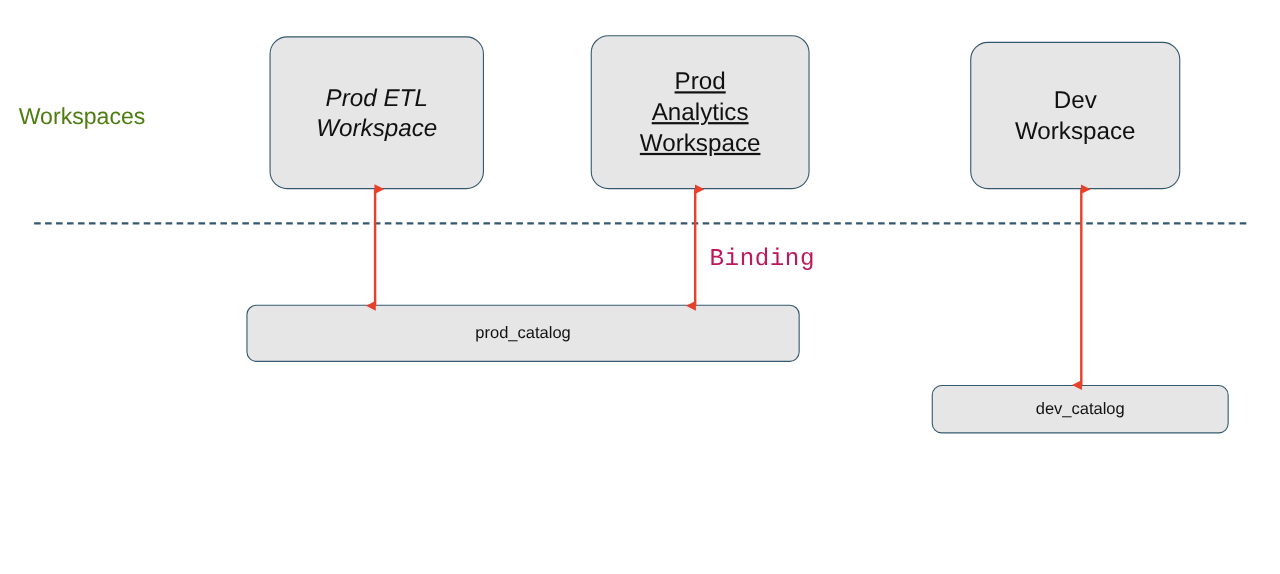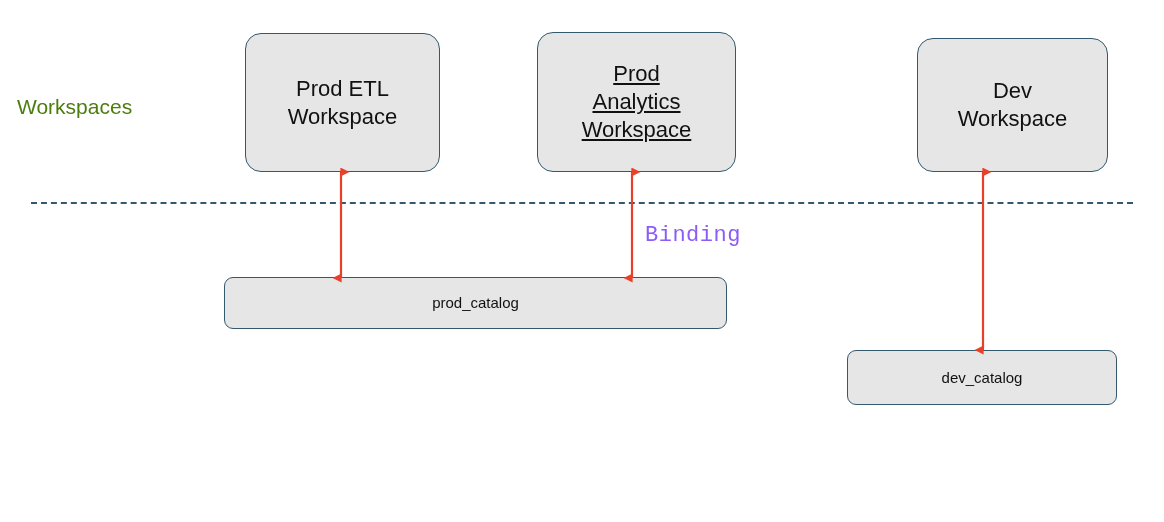--- a/index.html
+++ b/index.html
@@ -50,25 +50,25 @@
     line-height: 28px;
     border-radius: 16px;
   }
   .catalog-node {
     font-size: 15px;
     line-height: 22px;
     border-radius: 9px;
   }
 
   
-  #node-prod-etl        { left: 245px;  top: 33px;  width: 195px; height: 139px; }
+  #node-prod-etl        { left: 245px;  top: 33px;  width: 195px; height: 139px; font-style: italic; }
   #node-prod-analytics  { left: 537px;  top: 32px;  width: 199px; height: 140px; text-decoration: underline; }
-  #node-dev             { left: 882px;  top: 38px;  width: 191px; height: 134px; margin-left: 35px; }
+  #node-dev             { left: 882px;  top: 38px;  width: 191px; height: 134px; }
   #node-prod-catalog    { left: 224px;  top: 277px; width: 503px; height: 52px; }
-  #node-dev-catalog     { left: 847px;  top: 350px; width: 270px; height: 55px; }
+  #node-dev-catalog     { left: 847px;  top: 350px; width: 270px; height: 44px; }
 
   
   #divider {
     position: absolute;
     left: 31px;
     top: 202px;
     width: 1102px;
     height: 0;
     border-top: 2px dashed #34596e;
   }
@@ -81,21 +81,21 @@
     width: 1164px;
     height: 522px;
     pointer-events: none;
   }
 
   
   #binding-label {
     position: absolute;
     left: 645px;
     top: 222px;
-    color: #8b5cf6;
+    color: #be185d;
     font-size: 22px;
     line-height: 28px;
     font-family: "Liberation Mono", monospace;
     letter-spacing: 0.5px;
     white-space: nowrap;
   }
 </style>
 </head>
 <body>
 

